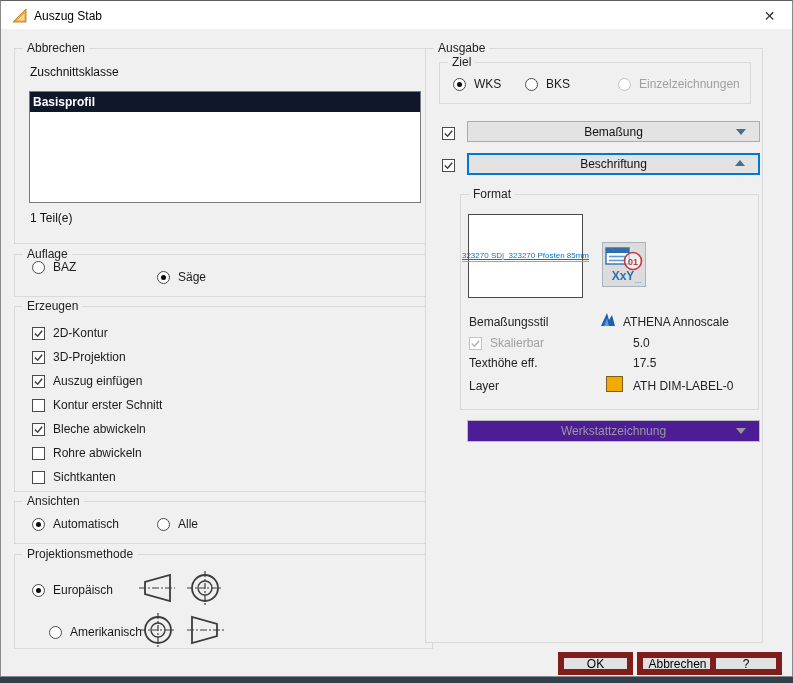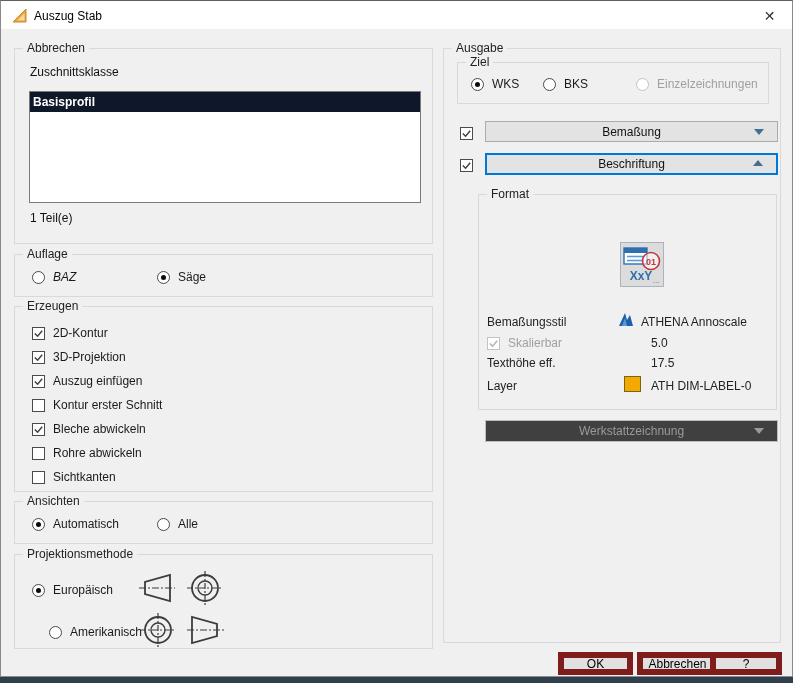--- a/index.html
+++ b/index.html
@@ -30,21 +30,21 @@
   .cb.disabled{border-color:#c3c3c3;}
   .cbrow{position:absolute;display:flex;align-items:center;gap:8px;height:14px;}
   
   .listbox{position:absolute;background:#fff;border:1px solid #7a7a7a;box-sizing:border-box;overflow:hidden;}
   .list-item{height:20px;line-height:20px;padding-left:3px;font-size:12px;}
   .list-item.selected{background:#0f172a;color:#fff;font-weight:bold;}
   
   .dd-button{position:absolute;background:#e3e3e3;border:1px solid #acacac;box-sizing:border-box;
              display:flex;align-items:center;justify-content:center;font-size:12px;color:#111;}
   .dd-button.focused{border:2px solid #0078d7;}
-  .dd-button.disabled{background:#404040;border-color:#bcbcbc;color:#9a9a9a;}
+  .dd-button.disabled{background:#4c1d95;border-color:#bcbcbc;color:#9a9a9a;}
   .arr{position:absolute;right:13px;top:50%;margin-top:-3px;width:0;height:0;
        border-left:5px solid transparent;border-right:5px solid transparent;}
   .arr.down{border-top:6px solid #44708d;}
   .arr.up{border-bottom:6px solid #44708d;margin-top:-4px;}
   .arr.gray{border-top-color:#9a9a9a;}
   
   .btn{position:absolute;background:#e1e1e1;border:6px solid #7f1d1d;box-sizing:border-box;
        display:flex;align-items:center;justify-content:center;font-size:12px;color:#000;}
   
   .preview{position:absolute;background:#fff;border:1px solid #4a4a4a;box-sizing:border-box;
@@ -79,21 +79,21 @@
     <span class="group-label">Abbrechen</span>
     <span class="static" style="left:15px;top:16px;">Zuschnittsklasse</span>
     <div class="listbox" style="left:14px;top:42px;width:392px;height:112px;">
       <div class="list-item selected">Basisprofil</div>
     </div>
     <span class="static" style="left:15px;top:162px;">1 Teil(e)</span>
   </div>
 
   <div class="group" style="left:13px;top:253px;width:419px;height:43px;">
     <span class="group-label">Auflage</span>
-    <div class="radio" style="left:17px;top:15px;font-style:italic;">
+    <div class="radio" style="left:17px;top:5px;">
       <span class="dot"></span>
       <span class="radio-label">BAZ</span>
     </div>
     <div class="radio selected" style="left:142px;top:15px;">
       <span class="dot"></span>
       <span class="radio-label">Säge</span>
     </div>
   </div>
 
   <div class="group" style="left:13px;top:305px;width:419px;height:186px;">
@@ -178,21 +178,21 @@
     <svg style="position:absolute;left:122px;top:58px;" width="104" height="34" viewBox="0 0 104 34">
       <circle cx="21" cy="17" r="13" fill="none" stroke="#3c3c3c" stroke-width="1.8"></circle>
       <circle cx="21" cy="17" r="7" fill="none" stroke="#3c3c3c" stroke-width="1.4"></circle>
       <line x1="3" y1="17" x2="39" y2="17" stroke="#3c3c3c" stroke-width="1.2" stroke-dasharray="6 2 2 2"></line>
       <line x1="21" y1="0" x2="21" y2="34" stroke="#3c3c3c" stroke-width="1.2" stroke-dasharray="6 2 2 2"></line>
       <line x1="50" y1="17" x2="88" y2="17" stroke="#3c3c3c" stroke-width="1.2" stroke-dasharray="7 2 2 2"></line>
       <polygon points="55,4 55,30 80,23 80,11" fill="none" stroke="#3c3c3c" stroke-width="1.8"></polygon>
     </svg>
   </div>
 
-  <div class="group" style="left:442px;top:47px;width:338px;height:595px;">
+  <div class="group" style="left:424px;top:47px;width:338px;height:595px;">
     <span class="group-label">Ausgabe</span>
 
     <div class="group" style="left:13px;top:13px;width:312px;height:42px;">
       <span class="group-label">Ziel</span>
       <div class="radio selected" style="left:13px;top:14px;">
         <span class="dot"></span>
         <span class="radio-label">WKS</span>
       </div>
       <div class="radio" style="left:85px;top:14px;">
         <span class="dot"></span>
@@ -224,20 +224,23 @@
         </span>
     </div>
     <div class="dd-button focused" style="left:41px;top:104px;width:293px;height:22px;">
       <span>Beschriftung</span>
       <span class="arr up"></span>
     </div>
 
     <div class="group" style="left:34px;top:145px;width:299px;height:216px;">
       <span class="group-label">Format</span>
 
+      <div class="preview" style="left:7px;top:19px;width:115px;height:84px;">
+        <span class="preview-text">323270 SD|_323270 Pfosten 85mm</span>
+      </div>
 
       <div class="xxy-btn" style="left:141px;top:47px;">
         <svg width="40" height="41" viewBox="0 0 40 41">
           <rect x="2" y="4" width="23" height="16" fill="#ffffff" stroke="#2f6fae" stroke-width="1.4"></rect>
           <rect x="2" y="4" width="23" height="5" fill="#2f6fae"></rect>
           <line x1="5" y1="12.5" x2="22" y2="12.5" stroke="#5b9bd5" stroke-width="1.6"></line>
           <line x1="5" y1="16.5" x2="22" y2="16.5" stroke="#5b9bd5" stroke-width="1.6"></line>
           <circle cx="29" cy="17" r="8.5" fill="rgba(255,255,255,0.55)" stroke="#c23b3b" stroke-width="1.6"></circle>
           <text x="29" y="20.5" font-size="9" fill="#c23b3b" text-anchor="middle" font-weight="bold">01</text>
           <text x="19" y="36" font-size="12" fill="#2f6fae" text-anchor="middle" font-weight="bold">XxY</text>

